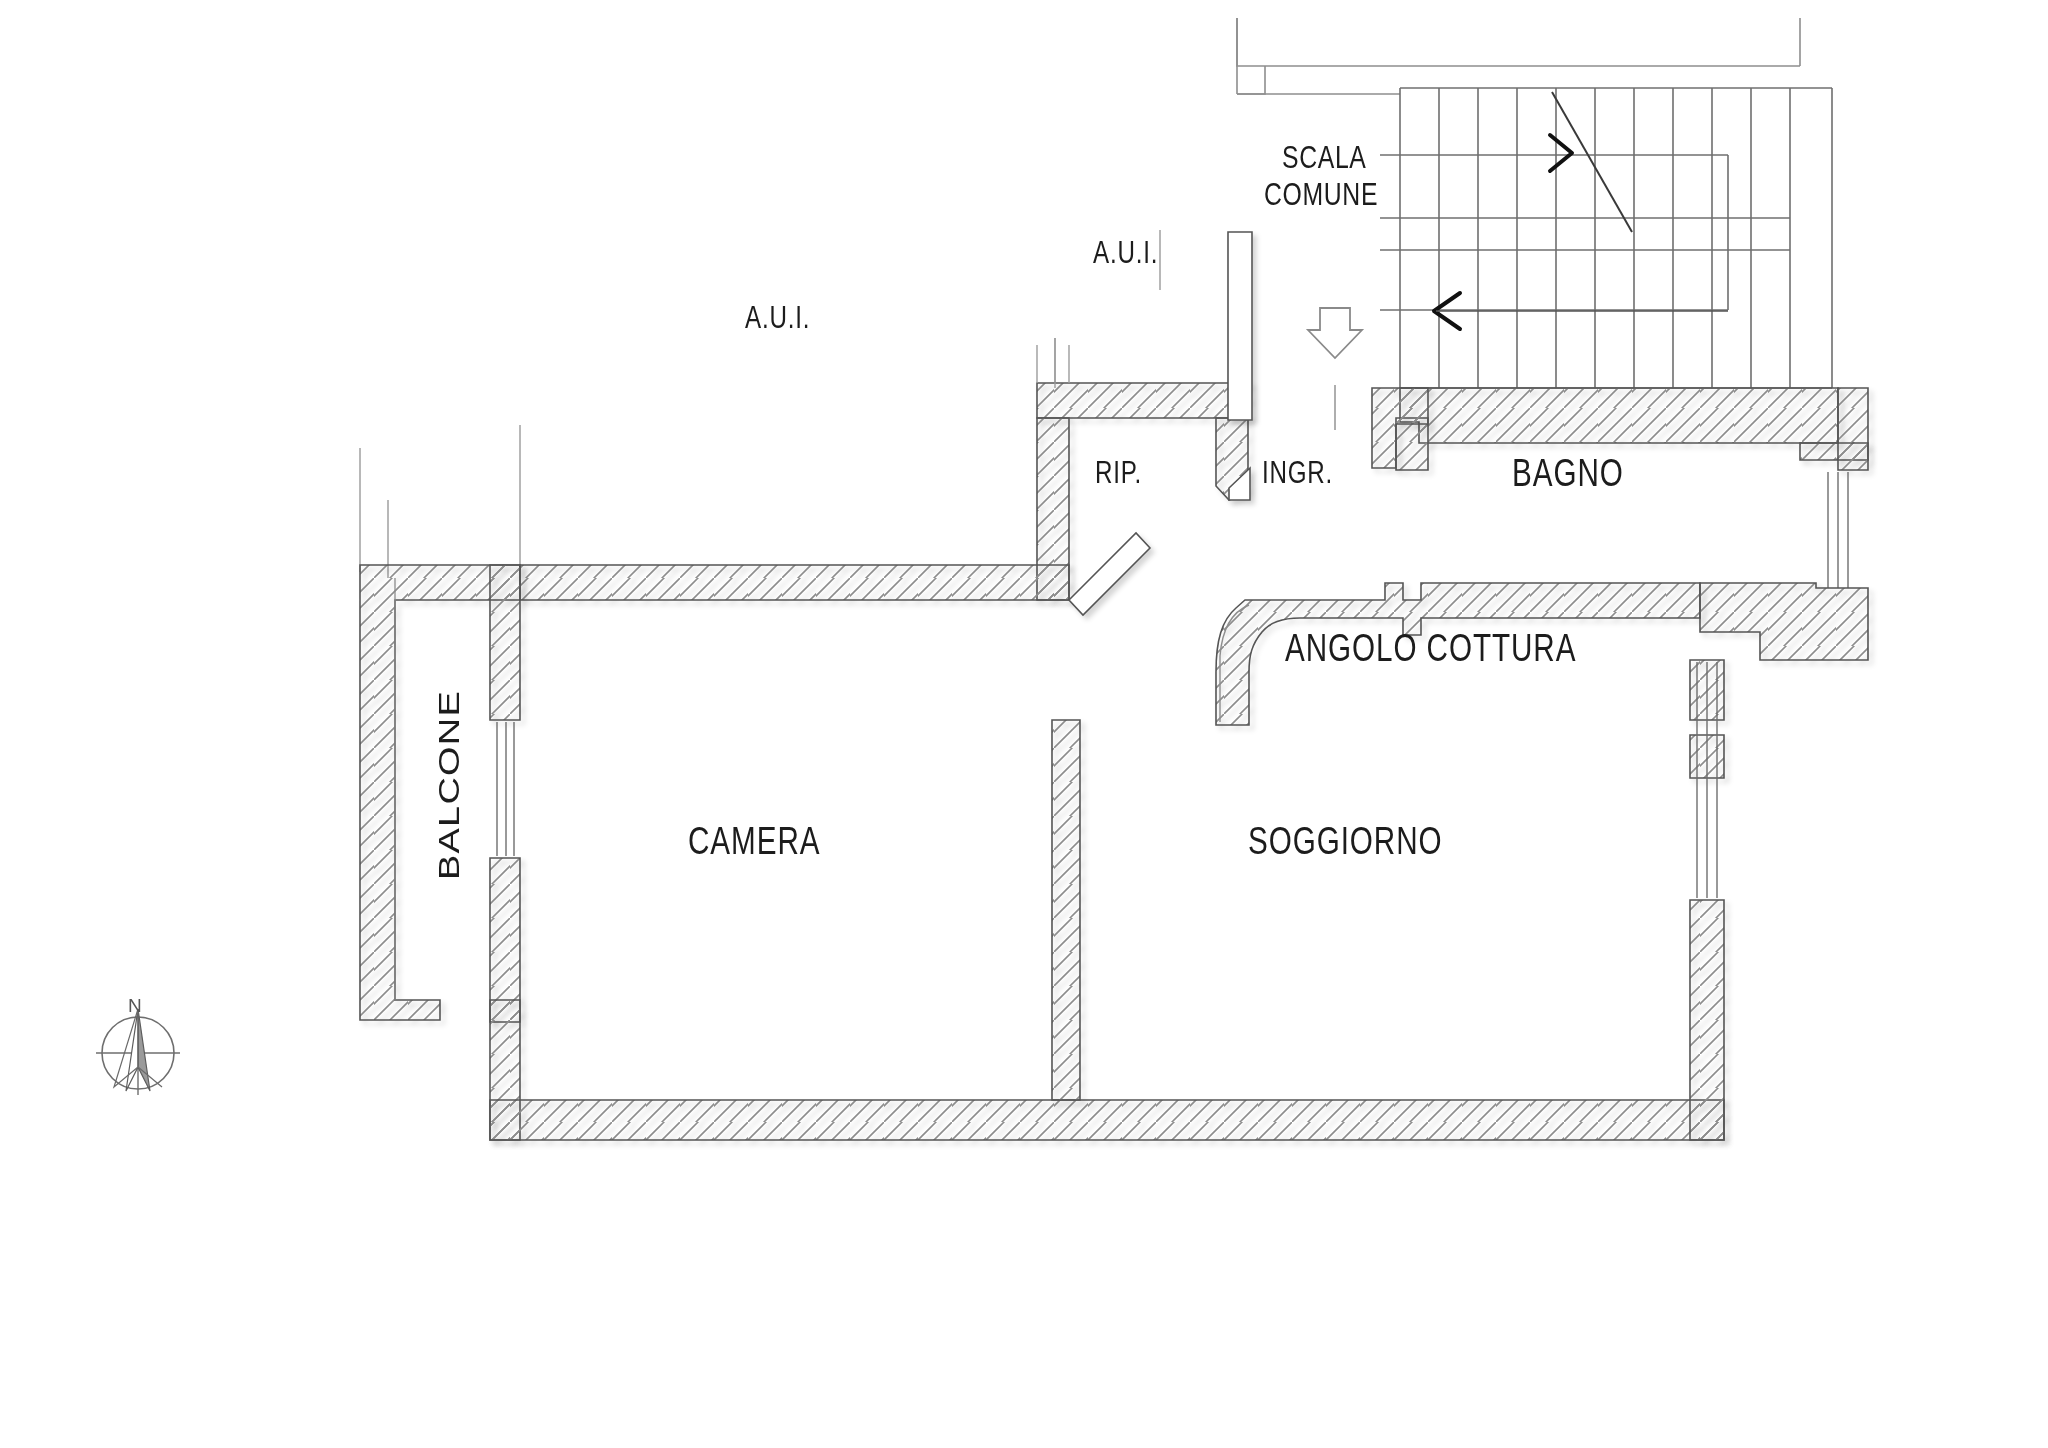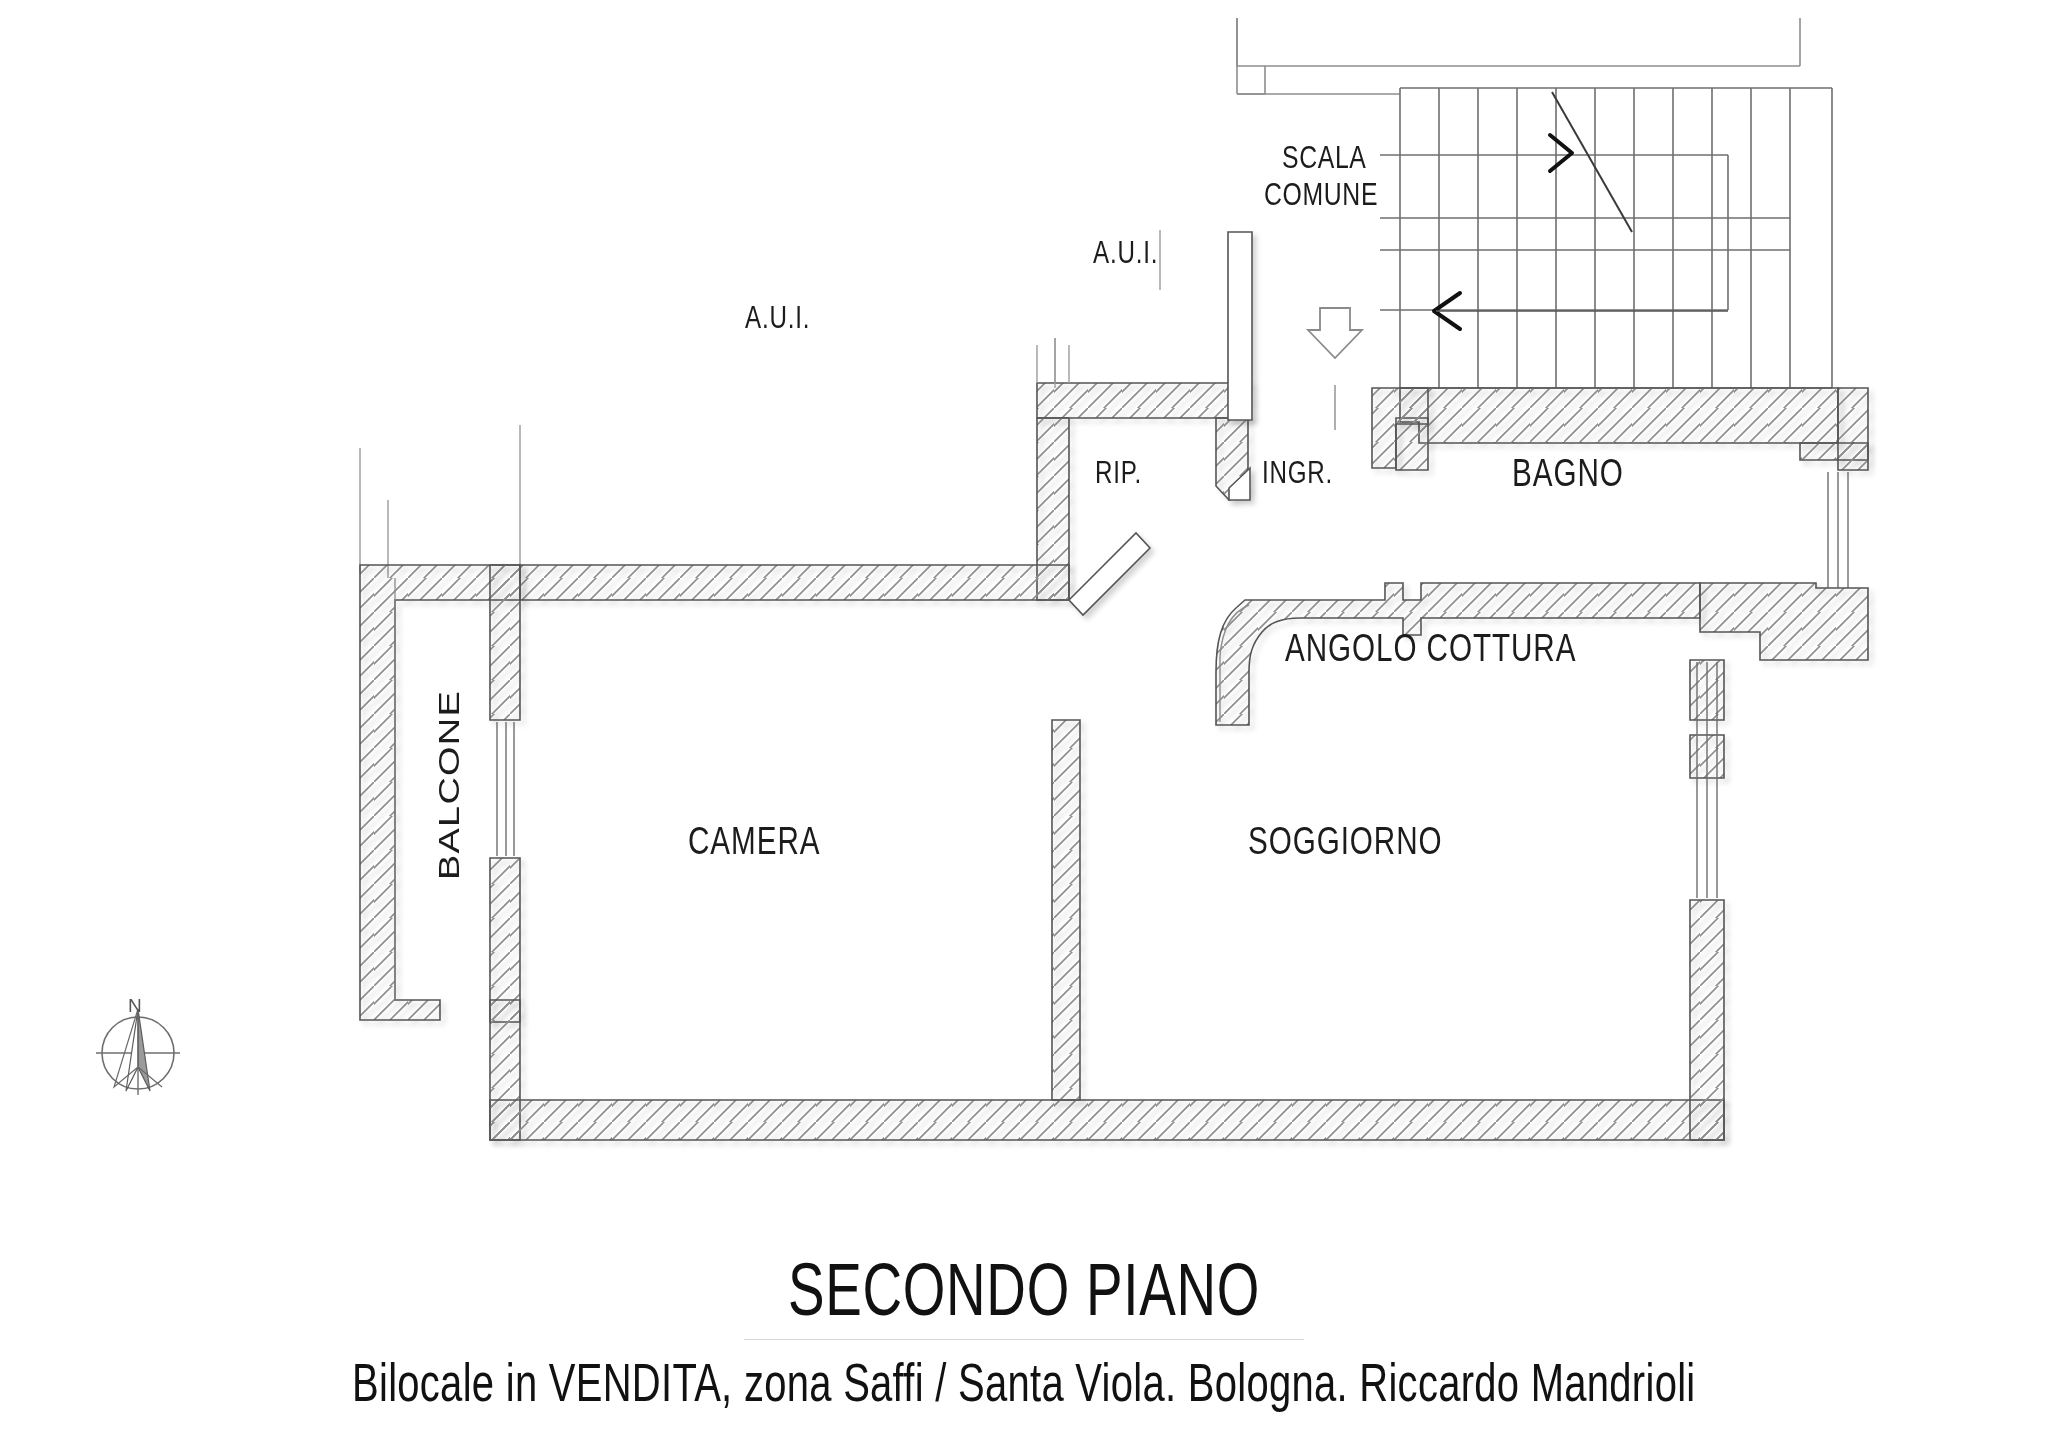--- a/index.html
+++ b/index.html
@@ -342,19 +342,14 @@
       <path d="M 18,58 L 102,58" stroke="#6e6e6e" stroke-width="1.4"></path>
       <path d="M 60,16 L 60,100" stroke="#6e6e6e" stroke-width="1.4"></path>
 
       <path d="M 60,14 L 72,96 L 60,72 Z" fill="#9a9a9a" stroke="#5d5d5d" stroke-width="1.2"></path>
       <path d="M 60,14 L 48,96 L 60,72 Z" fill="#ffffff" stroke="#5d5d5d" stroke-width="1.2"></path>
       <path d="M 60,72 L 36,92 L 60,14 Z" fill="none" stroke="#6a6a6a" stroke-width="1.2"></path>
       <path d="M 60,72 L 84,92" fill="none" stroke="#6a6a6a" stroke-width="1.2"></path>
     </svg>
   </div>
 
-  <div id="title-block">
-    <div id="floor-title">SECONDO PIANO</div>
-    <div id="title-rule"></div>
-    <div id="subtitle">Bilocale in VENDITA, zona Saffi / Santa Viola. Bologna. Riccardo Mandrioli</div>
-  </div>
 
 </div>
 
 </body></html>

